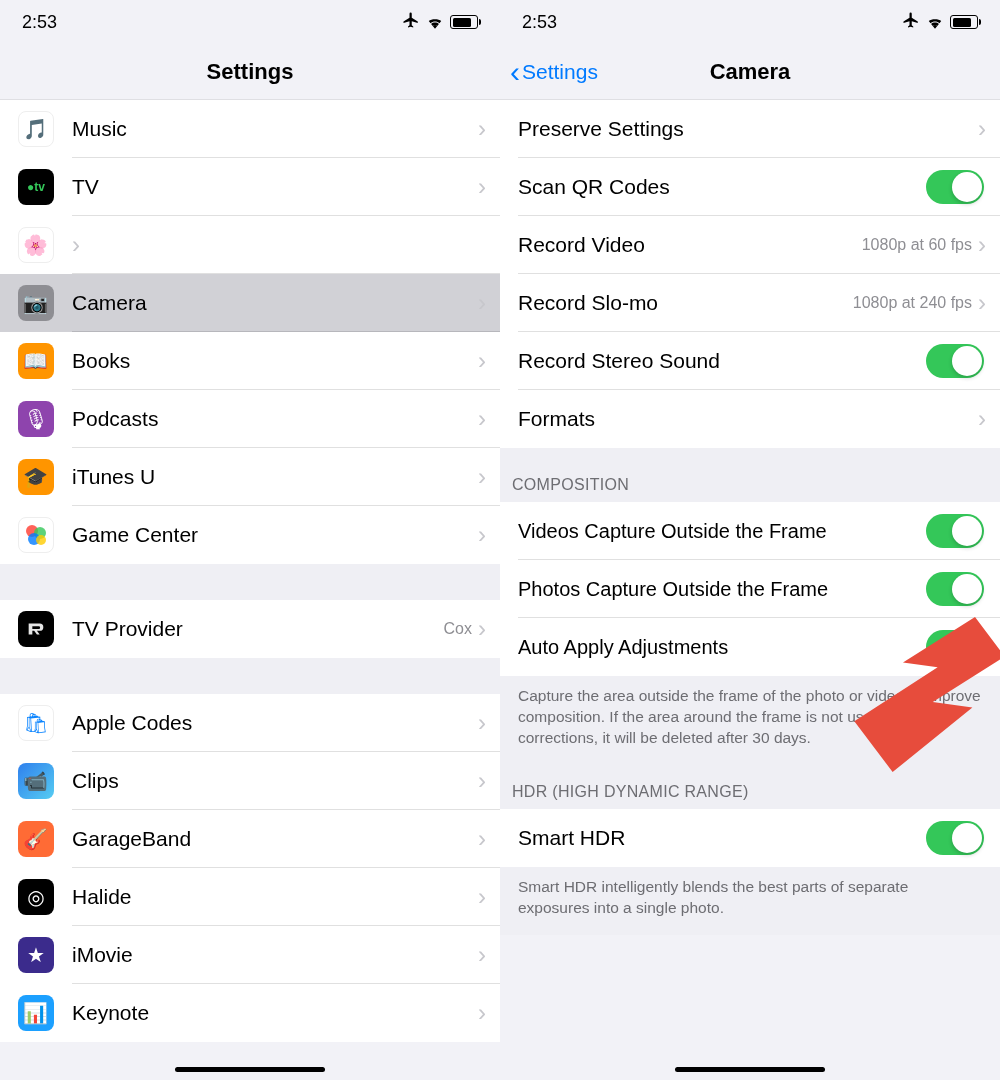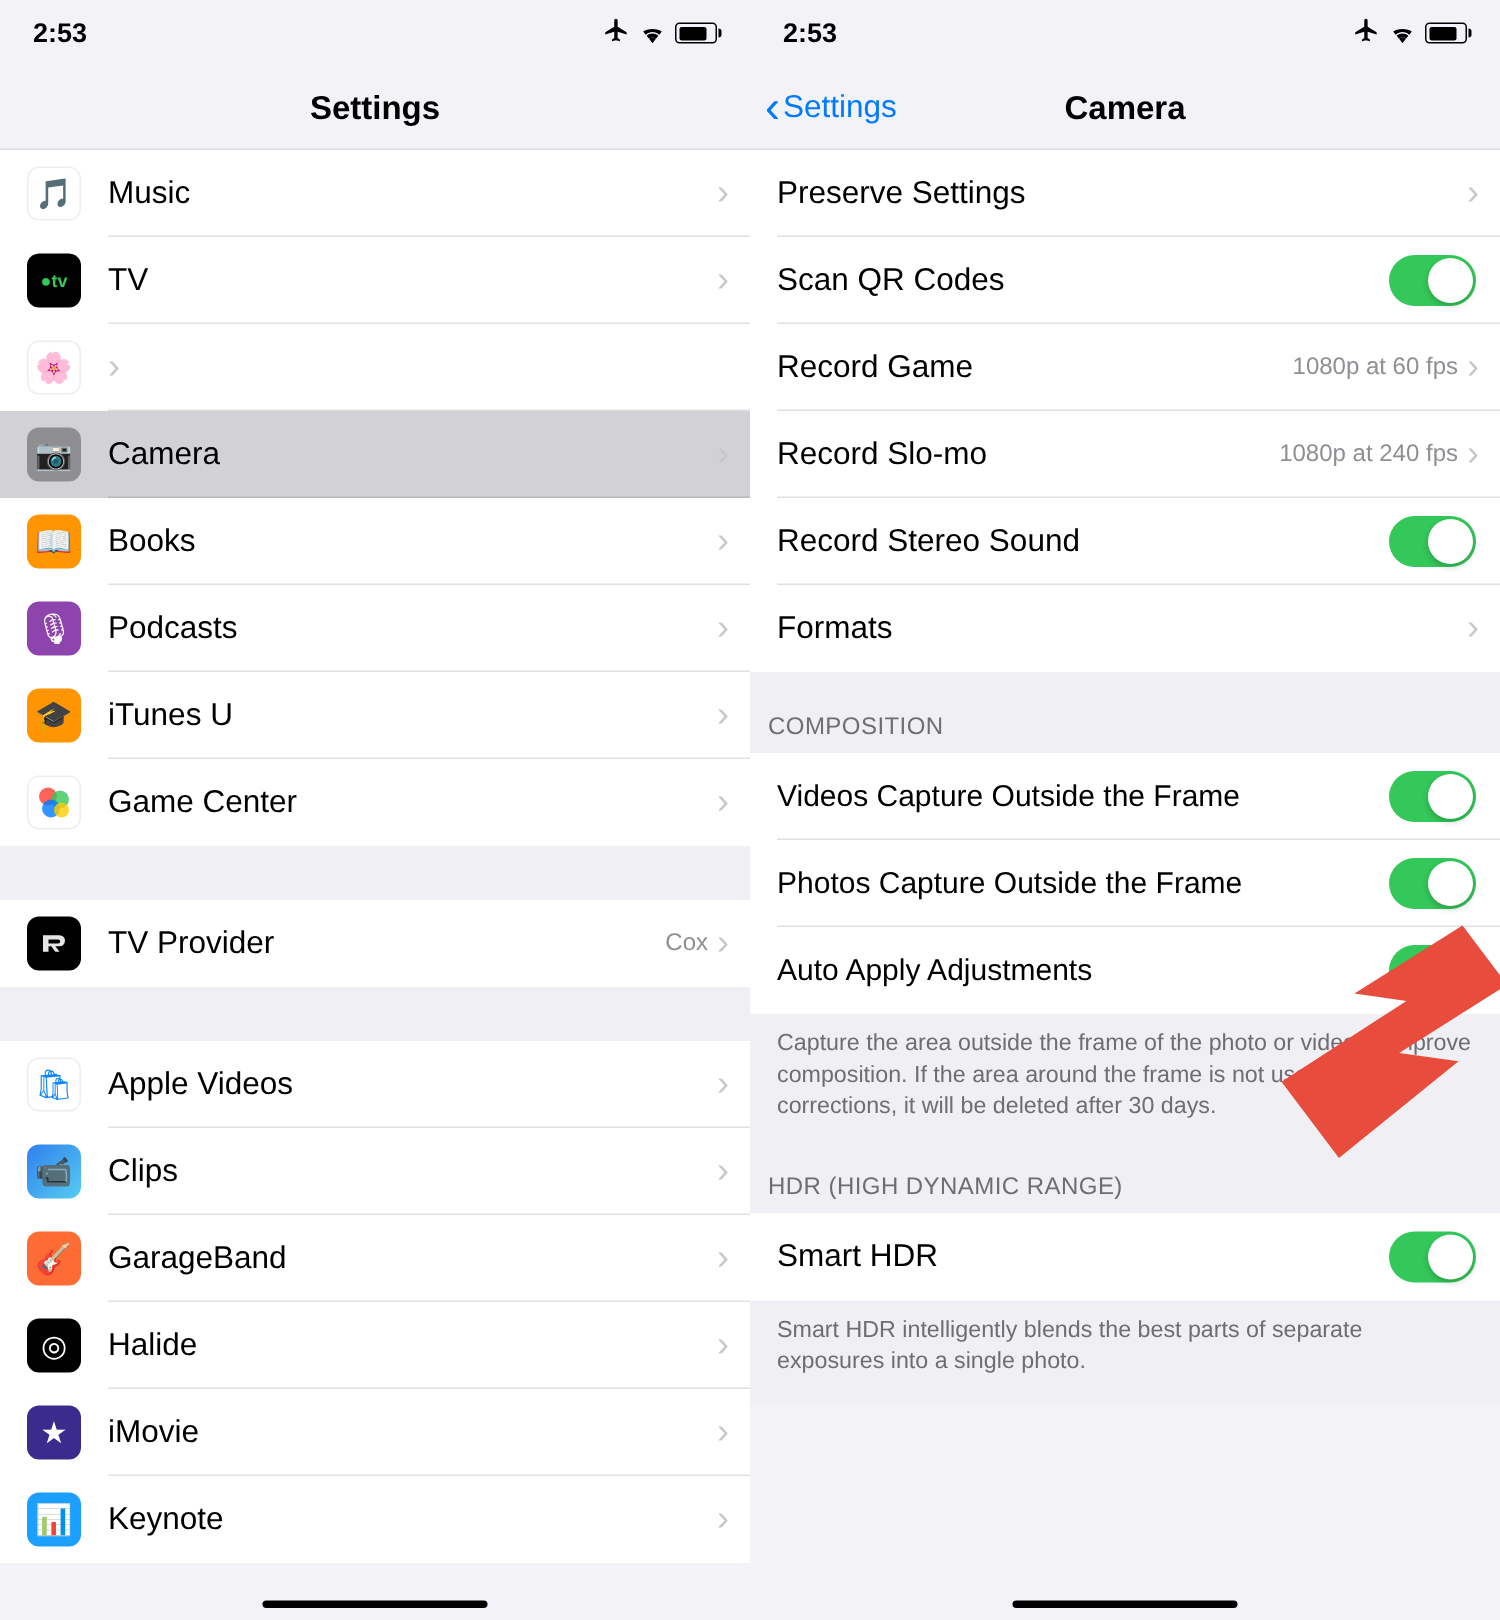--- a/index.html
+++ b/index.html
@@ -1,19 +1,19 @@
 <!DOCTYPE html>
 <html><head>
 <meta charset="utf-8">
 <style>
 *{margin:0;padding:0;box-sizing:border-box;-webkit-font-smoothing:antialiased}
 body{font-family:-apple-system,BlinkMacSystemFont,'Helvetica Neue',Arial,sans-serif;background:#fff;width:1000px;height:1080px;overflow:hidden;font-size:20px;color:#000}
 .split{display:flex;width:1000px;height:1080px}
 .pane{width:500px;height:1080px;background:#f2f2f7;display:flex;flex-direction:column;overflow:hidden}
-.statusbar{height:44px;display:flex;align-items:center;justify-content:space-between;padding:0 22px;background:transparent;font-weight:700;font-size:18px}
+.statusbar{height:44px;display:flex;align-items:center;justify-content:space-between;padding:0 22px;background:transparent;font-weight:400;font-size:18px}
 .status-icons{display:flex;align-items:center;gap:6px}
 .navbar{height:56px;display:flex;align-items:center;justify-content:center;position:relative;border-bottom:1px solid rgba(0,0,0,.08)}
 .nav-title{font-weight:600;font-size:22px}
 .nav-back{position:absolute;left:10px;display:flex;align-items:center;color:#007aff;font-size:21px;gap:2px}
 .list{background:#fff}
 .section-gap{height:36px;background:#efeff4}
 .section-header{height:54px;display:flex;align-items:flex-end;padding:0 12px 8px;color:#6d6d72;font-size:16px;letter-spacing:.3px;background:#efeff4;text-transform:uppercase}
 .section-footer{padding:10px 18px 16px;color:#6d6d72;font-size:15.5px;line-height:1.35;background:#efeff4}
 .row{height:58px;display:flex;align-items:center;background:#fff;position:relative;padding-left:18px}
 .row.with-icon{padding-left:72px}
@@ -137,21 +137,21 @@
           <span class="row-value">Cox</span>
           <span class="chev">›</span>
         </div>
   </div>
 
   <div class="section-gap"></div>
 
   <div class="list">
     <div class="row with-icon">
           <div class="app-icon" style="background:#fff;border:1px solid #eee;color:#0a84ff">🛍</div>
-          <span class="row-label">Apple Videos</span>
+          <span class="row-label">Apple Codes</span>
           <span class="chev">›</span>
           <div class="sep"></div>
         </div>
     <div class="row with-icon">
           <div class="app-icon" style="background:linear-gradient(135deg,#2f80ed,#56ccf2)">📹</div>
           <span class="row-label">Clips</span>
           <span class="chev">›</span>
           <div class="sep"></div>
         </div>
     <div class="row with-icon">
@@ -214,21 +214,21 @@
           <div class="sep"></div>
         </div>
     <div class="row noicon">
           <span class="row-label">Scan QR Codes</span>
           <div class="toggle on">
             <div class="knob"></div>
           </div>
           <div class="sep"></div>
         </div>
     <div class="row noicon">
-          <span class="row-label">Record Game</span>
+          <span class="row-label">Record Video</span>
           <span class="row-value">1080p at 60 fps</span>
           <span class="chev">›</span>
           <div class="sep"></div>
         </div>
     <div class="row noicon">
           <span class="row-label">Record Slo-mo</span>
           <span class="row-value">1080p at 240 fps</span>
           <span class="chev">›</span>
           <div class="sep"></div>
         </div>

